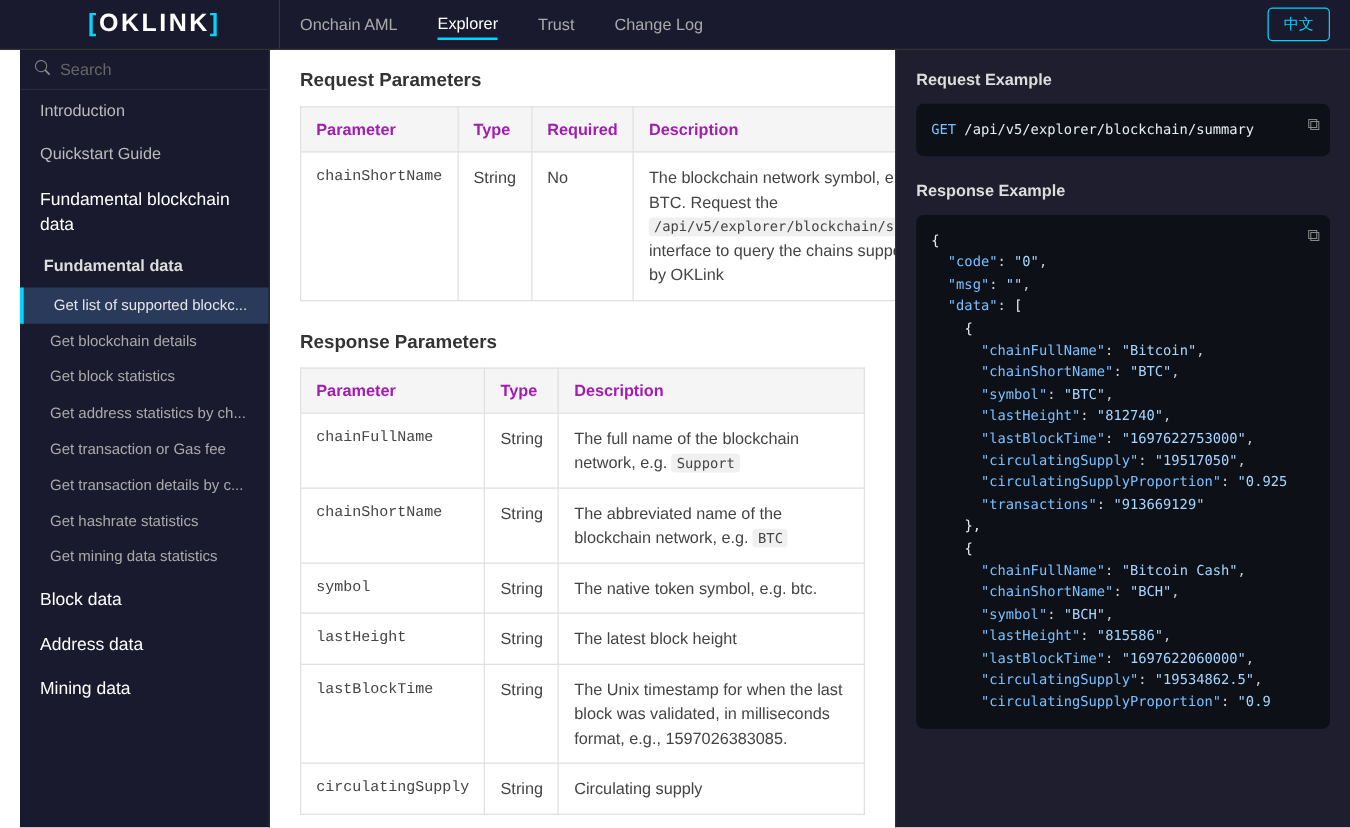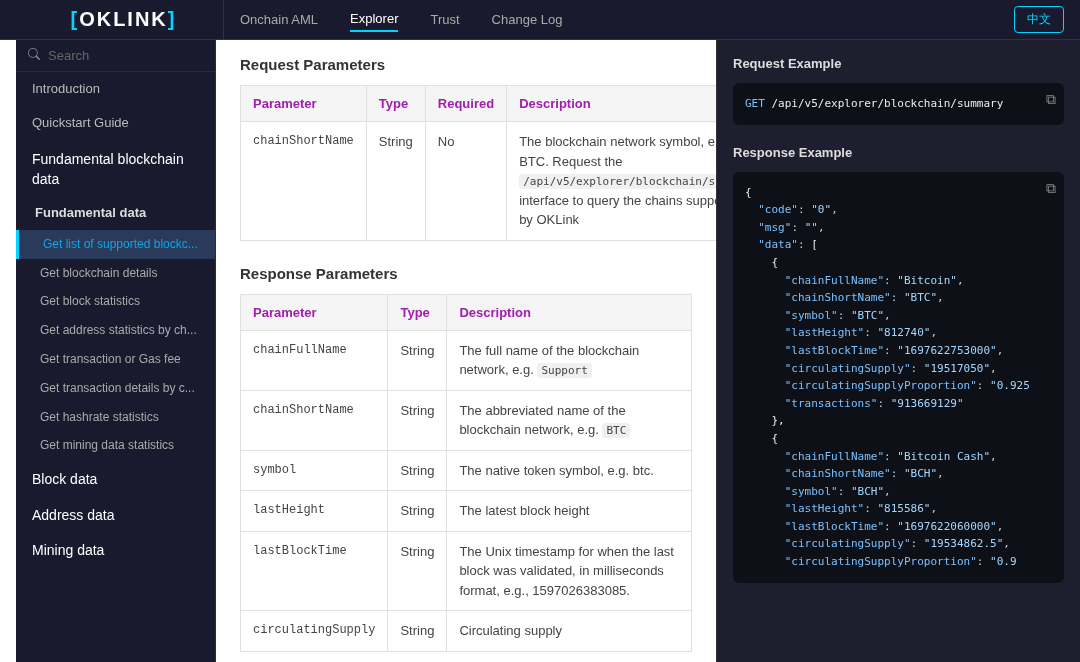--- a/index.html
+++ b/index.html
@@ -40,21 +40,21 @@
       background: transparent; border: none; outline: none; color: #ccc; font-size: 13px; width: 100%;
     }
     .search-input::placeholder { color: #666; }
     .sidebar-item {
       padding: 8px 16px; cursor: pointer; font-size: 13px; color: #bbb; line-height: 1.4;
     }
     .sidebar-item.active { background: #2a2a4a; color: #fff; }
     .sidebar-item.section-header { color: #fff; font-weight: 400; padding: 10px 16px 6px 16px; font-size: 14px; }
     .sidebar-item.sub-section { font-weight: 600; color: #ddd; padding: 8px 19px; }
     .sidebar-item.sub-item { padding: 6px 16px 6px 24px; font-size: 12px; color: #aaa; }
-    .sidebar-item.sub-item.active { color: #0ea5e9; background: #2a3a5a; border-left: 3px solid #00d4ff; }
+    .sidebar-item.sub-item.active { color: #e5e5e5; background: #2a3a5a; border-left: 3px solid #00d4ff; }
 
     
     .content-area { flex: 1; overflow-y: auto; padding: 0; background: #fff; }
     .content-inner { padding: 16px 24px; max-width: 740px; }
 
     
     .section-title { font-size: 15px; font-weight: 600; color: #333; margin-bottom: 12px; }
     table { width: 100%; border-collapse: collapse; margin-bottom: 24px; font-size: 13px; }
     th { text-align: left; padding: 10px 12px; background: #f5f5f5; border: 1px solid #e0e0e0; color: #a21caf; font-weight: 600; }
     td { padding: 10px 12px; border: 1px solid #e0e0e0; color: #444; vertical-align: top; line-height: 1.5; }

